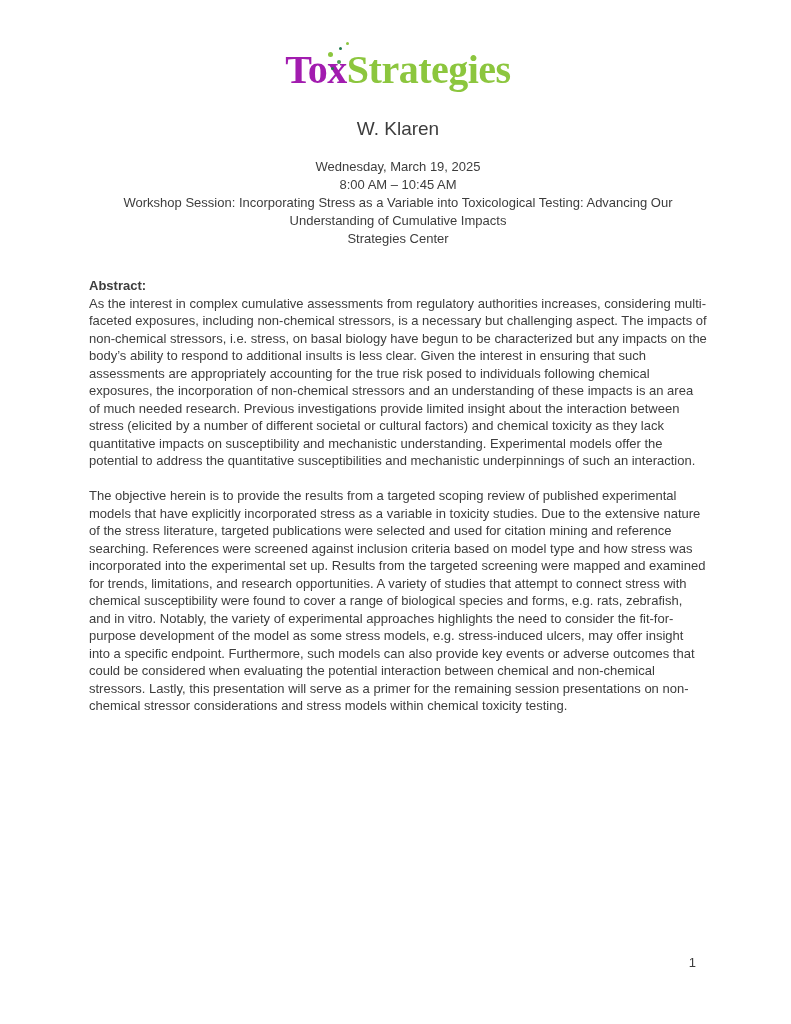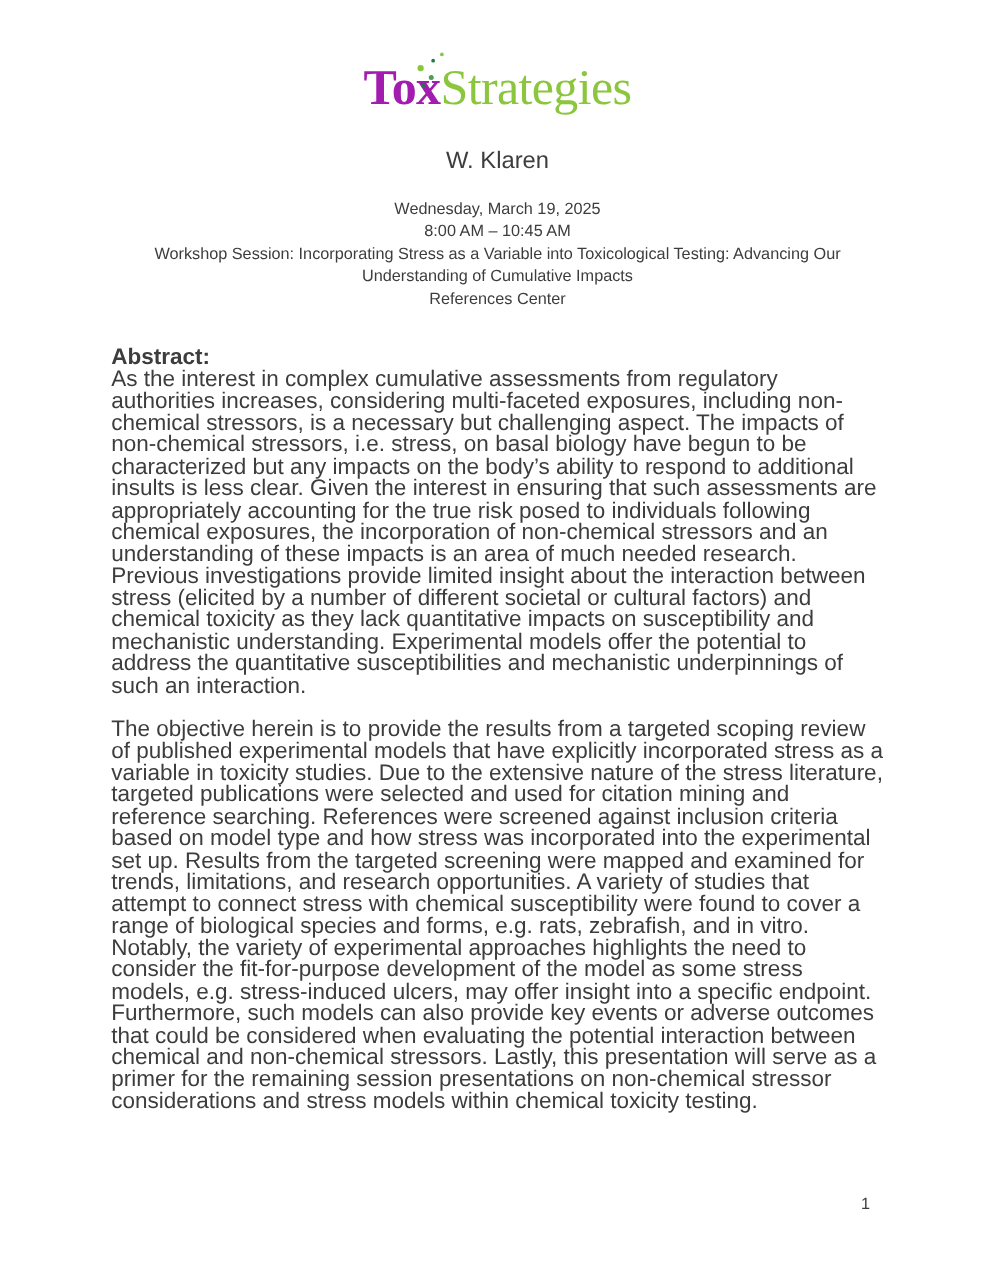--- a/index.html
+++ b/index.html
@@ -29,21 +29,21 @@
   .logo {
     display: inline-block;
     position: relative;
     font-family: "Liberation Serif", serif;
     font-size: 40px;
     letter-spacing: -0.5px;
     line-height: 48px;
     white-space: nowrap;
   }
   .logo-tox { color: #a21caf; font-weight: 700; }
-  .logo-strategies { color: #8cc63e; font-weight: 400; }
+  .logo-strategies { color: #8cc63e; font-weight: 700; }
   .logo-dots span { position: absolute; border-radius: 50%; display: block; }
   .logo-dots .d1 { left: 46px; top: 21px; width: 3px; height: 3px; background: #1e7a4c; }
   .logo-dots .d2 { left: 52px; top: 14px; width: 4px; height: 4px; background: #4f9e55; }
   .logo-dots .d3 { left: 43px; top: 6px;  width: 5px; height: 5px; background: #8cc63e; }
   .logo-dots .d4 { left: 54px; top: 1px;  width: 3px; height: 3px; background: #1e7a4c; }
   .logo-dots .d5 { left: 61px; top: -4px; width: 3px; height: 3px; background: #8cc63e; }
 
   
   .doc-title {
     margin-top: 19px;
@@ -63,21 +63,21 @@
     text-align: center;
     font-weight: normal;
     font-size: 13px;
     line-height: 18px;
   }
   .session div { min-height: 18px; }
 
   
   .abstract {
     margin-top: 29px;
-    font-size: 18px;
+    font-size: 13px;
     line-height: 17.5px;
     text-align: left;
   }
   .abstract-heading { font-weight: bold; }
   .abstract p { margin: 0 0 17.5px 0; }
 
   
   .page-number {
     position: absolute;
     right: 95px;
@@ -101,21 +101,21 @@
       </div>
     </div>
 
 
     <div class="author">W. Klaren</div>
 
     <div class="session">
       <div>Wednesday, March 19, 2025</div>
       <div>8:00 AM – 10:45 AM</div>
       <div>Workshop Session: Incorporating Stress as a Variable into Toxicological Testing: Advancing Our Understanding of Cumulative Impacts</div>
-      <div>References Center</div>
+      <div>Strategies Center</div>
     </div>
 
     <div class="abstract">
       <div class="abstract-heading">Abstract:</div>
       <p>As the interest in complex cumulative assessments from regulatory authorities increases, considering multi-faceted exposures, including non-chemical stressors, is a necessary but challenging aspect. The impacts of non-chemical stressors, i.e. stress, on basal biology have begun to be characterized but any impacts on the body’s ability to respond to additional insults is less clear. Given the interest in ensuring that such assessments are appropriately accounting for the true risk posed to individuals following chemical exposures, the incorporation of non-chemical stressors and an understanding of these impacts is an area of much needed research. Previous investigations provide limited insight about the interaction between stress (elicited by a number of different societal or cultural factors) and chemical toxicity as they lack quantitative impacts on susceptibility and mechanistic understanding. Experimental models offer the potential to address the quantitative susceptibilities and mechanistic underpinnings of such an interaction.</p>
       <p>The objective herein is to provide the results from a targeted scoping review of published experimental models that have explicitly incorporated stress as a variable in toxicity studies. Due to the extensive nature of the stress literature, targeted publications were selected and used for citation mining and reference searching. References were screened against inclusion criteria based on model type and how stress was incorporated into the experimental set up. Results from the targeted screening were mapped and examined for trends, limitations, and research opportunities. A variety of studies that attempt to connect stress with chemical susceptibility were found to cover a range of biological species and forms, e.g. rats, zebrafish, and in vitro. Notably, the variety of experimental approaches highlights the need to consider the fit-for-purpose development of the model as some stress models, e.g. stress-induced ulcers, may offer insight into a specific endpoint. Furthermore, such models can also provide key events or adverse outcomes that could be considered when evaluating the potential interaction between chemical and non-chemical stressors. Lastly, this presentation will serve as a primer for the remaining session presentations on non-chemical stressor considerations and stress models within chemical toxicity testing.</p>
     </div>
 
   </div>
 

